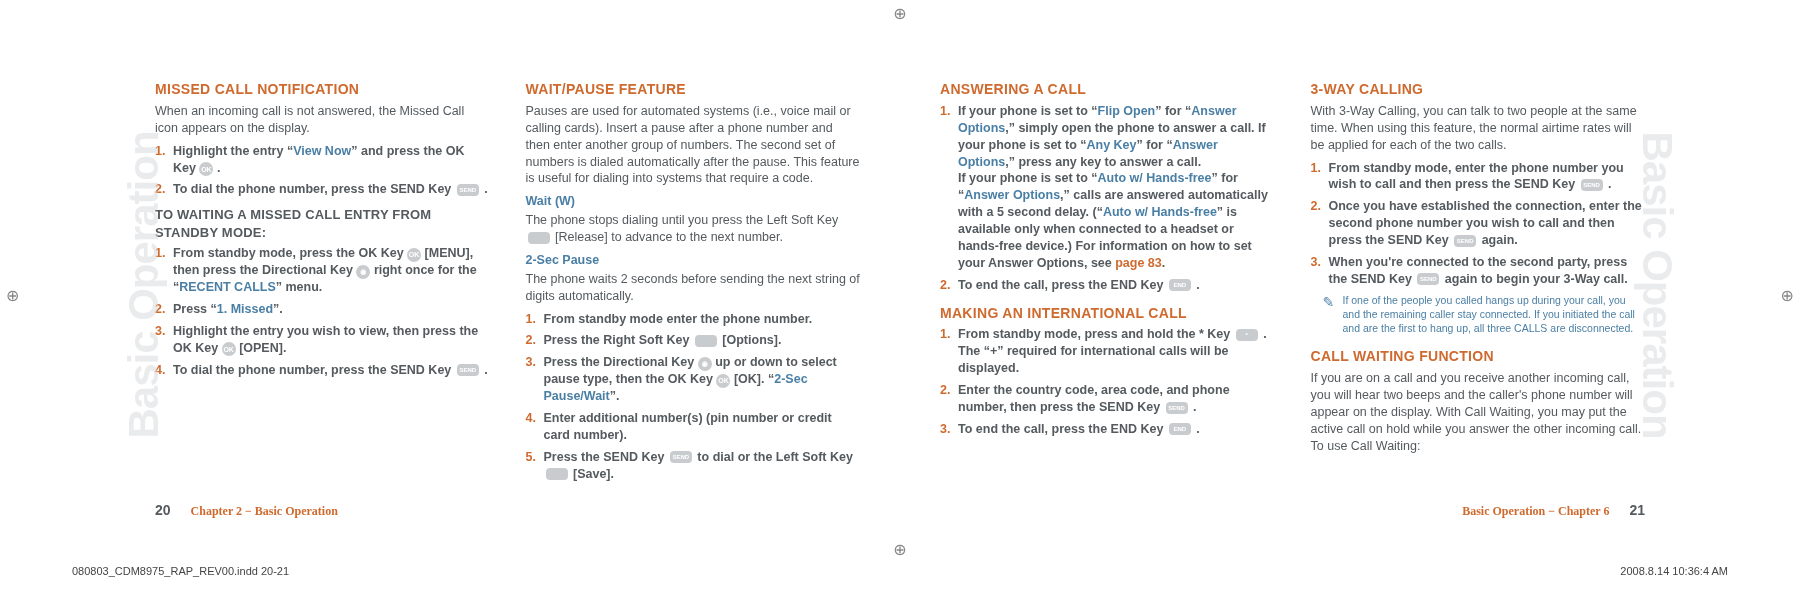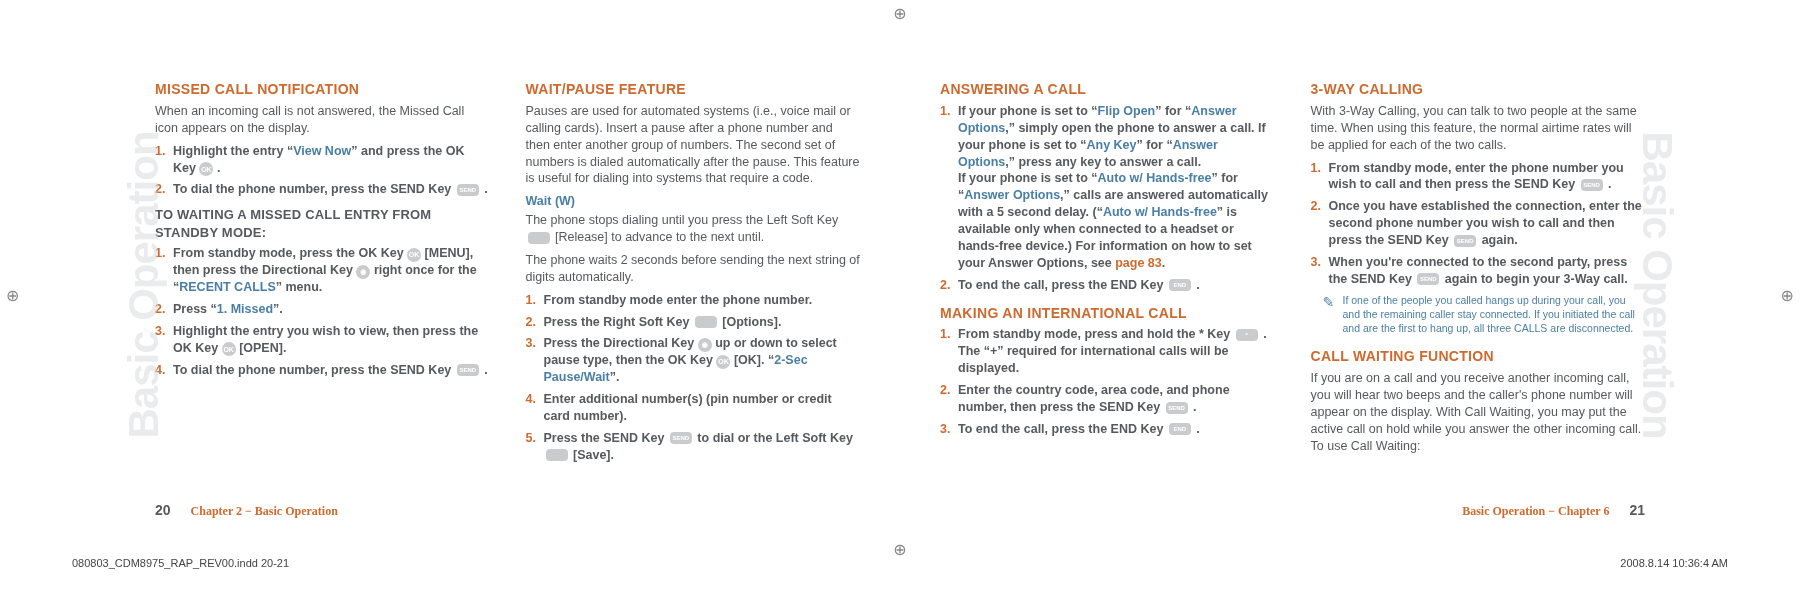--- a/index.html
+++ b/index.html
@@ -113,21 +113,21 @@
     gap: 20px;
     font-size: 12px;
   }
   .footer-left { left: 85px; }
   .footer-right { right: 85px; }
   .page-num { font-weight: 700; color: #545a5e; font-size: 14px; }
   .footer-title { color: #cf6a2f; font-family: Georgia, serif; font-size: 12px; font-weight: 700; }
 
   .doc-meta {
     position: absolute;
-    bottom: 20px; left: 72px; right: 72px;
+    bottom: 12px; left: 72px; right: 72px;
     display: flex; justify-content: space-between;
     font-size: 11px; color: #444;
     font-family: Arial, sans-serif;
   }
 </style>
 </head>
 <body>
 
 <span class="crop-mark crop-top">⊕</span>
 <span class="crop-mark crop-left">⊕</span>
@@ -197,22 +197,23 @@
         </div>
       </div>
 
       <div class="col">
         <div class="h1">WAIT/PAUSE FEATURE</div>
         <p>Pauses are used for automated systems (i.e., voice mail or calling cards). Insert a pause after a phone number and then enter another group of numbers. The second set of numbers is dialed automatically after the pause. This feature is useful for dialing into systems that require a code.</p>
         <div class="sub-blue">Wait (W)</div>
         <p>
           <span>The phone stops dialing until you press the Left Soft Key</span>
           <span class="key-ico"></span>
-          <span>[Release] to advance to the next until.</span>
+          <span>[Release] to advance to the next number.</span>
         </p>
+        <div class="sub-blue">2-Sec Pause</div>
         <p>The phone waits 2 seconds before sending the next string of digits automatically.</p>
 
         <div class="list-item">
           <span class="num">1.</span>
           <span class="txt">From standby mode enter the phone number.</span>
         </div>
         <div class="list-item">
           <span class="num">2.</span>
           <span class="txt">
             <span>Press the Right Soft Key</span>

